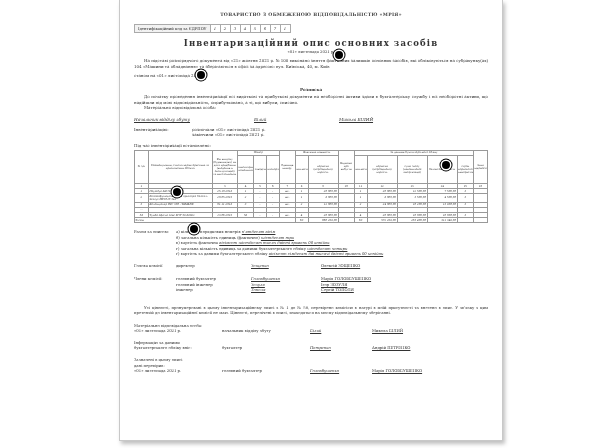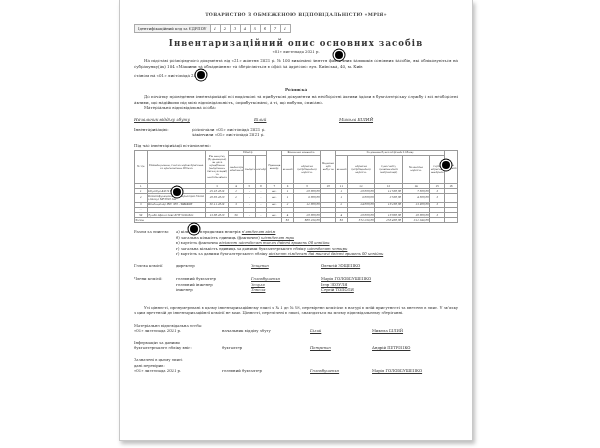--- a/index.html
+++ b/index.html
@@ -1,21 +1,21 @@
 <!DOCTYPE html>
 <html><head>
 <meta charset="utf-8">
 <style>
   html, body { margin: 0; padding: 0; }
   body {
     width: 600px; height: 448px; background: #ffffff; position: relative; overflow: hidden;
     font-family: "DejaVu Serif", "Liberation Serif", serif; color: #333;
   }
   .page {
-    position: absolute; left: 119px; top: 0; width: 354px; height: 441px;
+    position: absolute; left: 119px; top: 0; width: 384px; height: 441px;
     background: #fff; border: 1px solid #c8c8c8; border-top: none;
     box-shadow: 2px 3px 4px rgba(0,0,0,0.25);
     box-sizing: border-box; padding: 0 14px;
   }
   .org { text-align: center; font-size: 4.6px; font-weight: bold; letter-spacing: 0.3px; margin-top: 12px; color: #444; }
   .edrpou { display: flex; align-items: center; margin-top: 7px; font-size: 3.8px; }
   .edrpou .lbl { border: 1px solid #aaa; padding: 1px 3px; background: #f2f2f2; height: 5px; line-height: 5px; }
   .edrpou .digit { border: 1px solid #aaa; border-left: none; width: 9px; height: 5px; line-height: 5px; text-align: center; padding: 1px 0; font-style: italic; }
   .title { text-align: center; font-size: 8.5px; font-weight: bold; letter-spacing: 1.1px; margin-top: 5px; color: #333; }
   .subdate { text-align: center; font-size: 3.8px; margin-top: 1px; }

